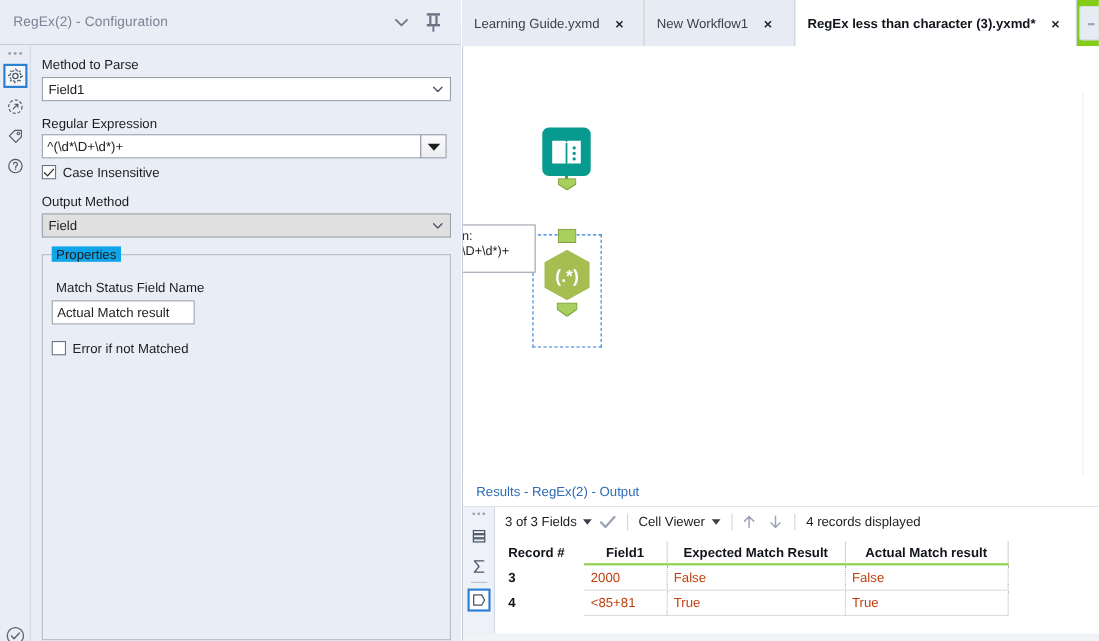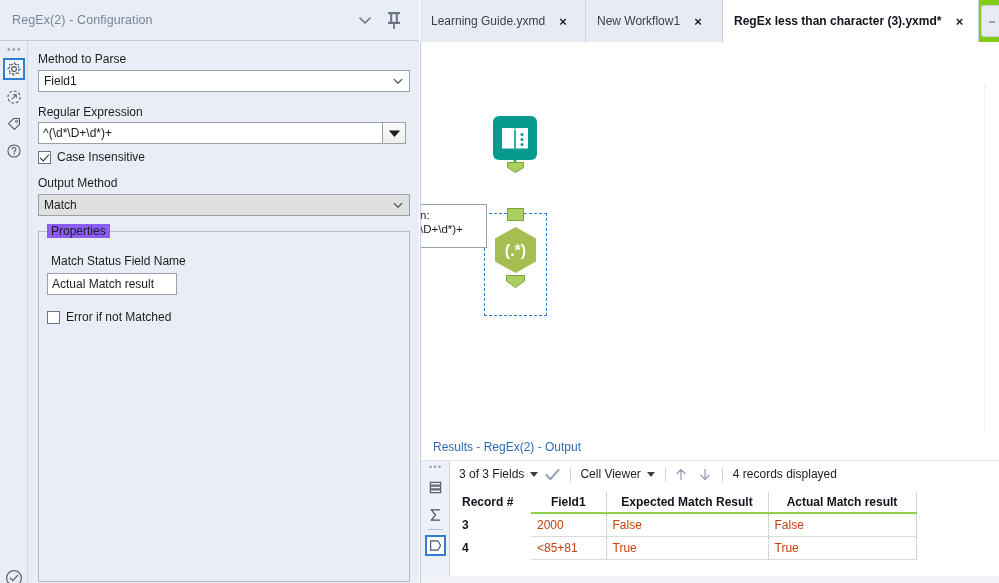--- a/index.html
+++ b/index.html
@@ -179,21 +179,21 @@
     box-sizing: border-box;
     display: flex;
     align-items: center;
     justify-content: center;
     cursor: pointer;
   }
 
   .chk-row {
     position: absolute;
     display: flex;
-    align-items: flex-end;
+    align-items: flex-start;
     cursor: pointer;
   }
   .chk-box {
     width: 13px; height: 13px;
     background: #ffffff;
     border: 1px solid #6b7280;
     box-sizing: border-box;
     position: relative;
     flex: none;
   }
@@ -214,21 +214,21 @@
   }
 
   .group-box {
     position: absolute;
     border: 1px solid #b4bcc9;
     box-sizing: border-box;
     background: transparent;
   }
   .group-title {
     position: absolute;
-    background: #8b5cf6;
+    background: #0ea5e9;
     padding: 0 4px;
     font-size: 12px;
     color: #1d1d1d;
     white-space: nowrap;
   }
 
   
   .right-area {
     position: absolute;
     left: 420px; top: 0;
@@ -616,21 +616,21 @@
       </div>
 
       <div class="chk-row" style="left:9px; top:109px;">
         <span class="chk-box checked"></span>
         <span class="chk-label">Case Insensitive</span>
       </div>
 
       <div class="fld-label" style="left:9px; top:135px;">Output Method</div>
 
       <div class="combo disabled" style="left:9px; top:153px; width:372px;">
-        <span class="val">Match</span>
+        <span class="val">Field</span>
         <span class="chev">
           <svg width="12" height="12" viewBox="0 0 12 12">
             <path d="M2.2 4.4 L6 8.2 L9.8 4.4" fill="none" stroke="#4a5566" stroke-width="1.25" stroke-linecap="round" stroke-linejoin="round"></path>
           </svg>
         </span>
       </div>
 
       <div class="group-box" style="left:9px; top:190px; width:372px; height:351px;"></div>
       <div class="group-title" style="left:18px; top:183px;">Properties</div>
 

